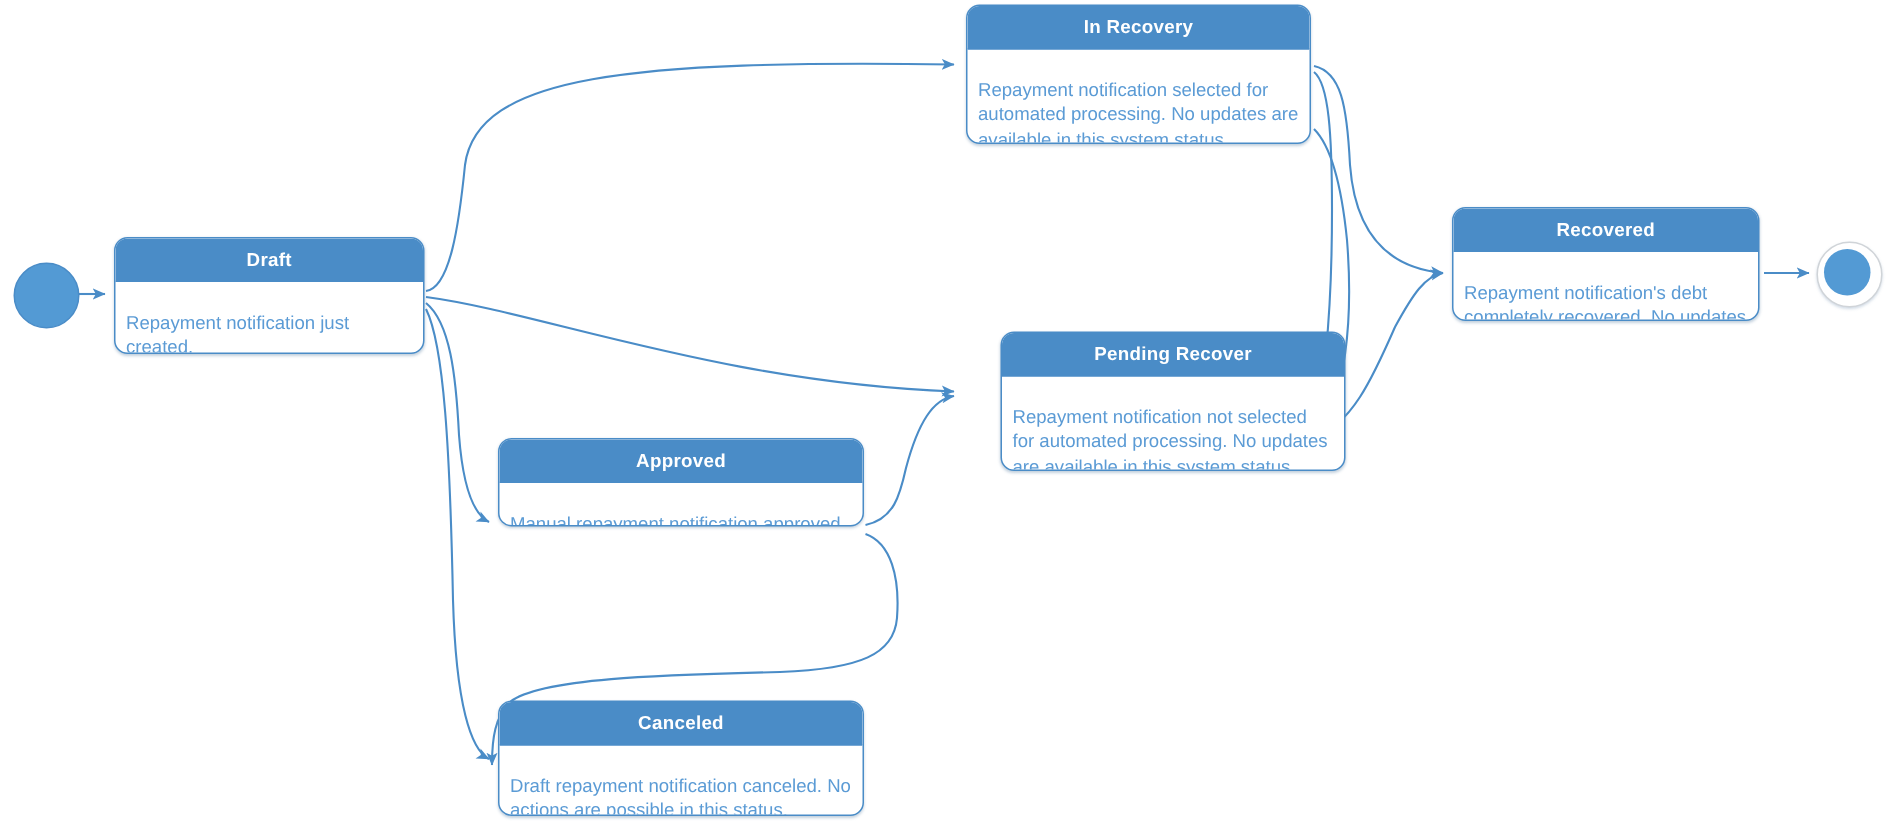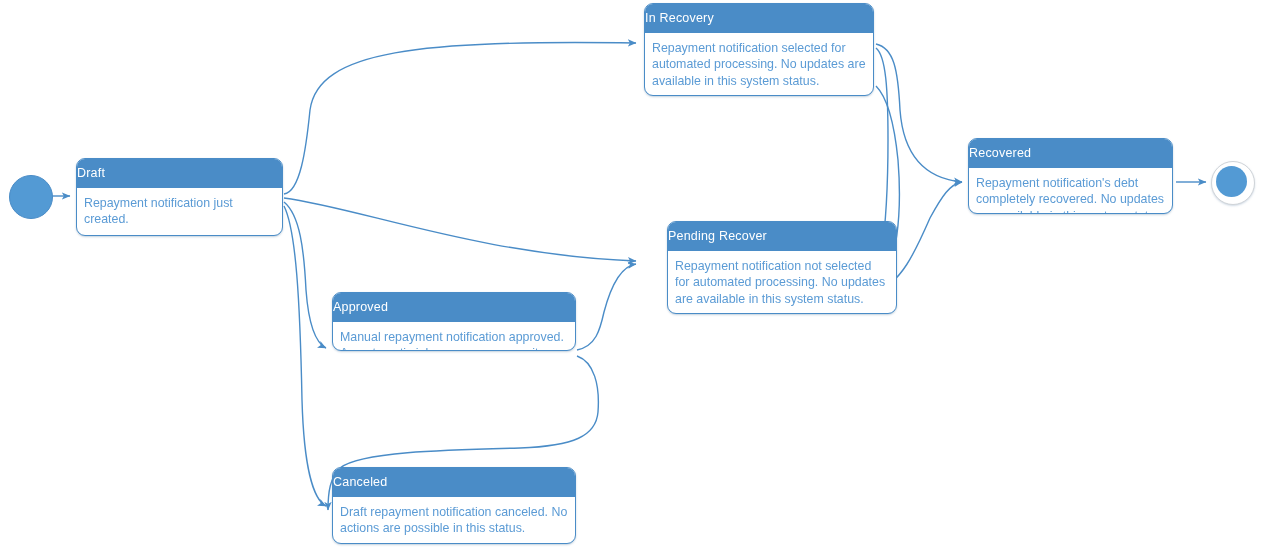--- a/index.html
+++ b/index.html
@@ -5,23 +5,23 @@
   html,body{margin:0;padding:0;background:#ffffff;}
   body{width:1263px;height:553px;overflow:hidden;
        font-family:"Liberation Sans","DejaVu Sans",sans-serif;}
   #canvas{position:relative;width:1263px;height:553px;background:#fff;}
   #edges{position:absolute;left:0;top:0;width:1263px;height:553px;}
 
   .state{position:absolute;box-sizing:border-box;border:1px solid #4a8cc7;
          border-radius:9px;background:#ffffff;overflow:hidden;
          box-shadow:0 1px 2px rgba(120,150,180,.45);}
   .state .hdr{height:28px;line-height:28px;background:#4a8cc7;color:#ffffff;
-              font-size:12.5px;font-weight:normal;text-align:left;
+              font-size:12.5px;font-weight:bold;text-align:center;
               letter-spacing:.2px;border-bottom:1px solid #4a8cc7;}
-  .state .body{padding:7px 7px 6px 7px;color:#5b9bd5;font-size:12.4px;
+  .state .body{padding:19px 7px 6px 7px;color:#5b9bd5;font-size:12.4px;
                line-height:16.4px;border-radius:15px;}
 
   .circ{position:absolute;border-radius:50%;}
   .start{background:#539ad4;border:1px solid #4a8cc7;}
   .endring{background:#ffffff;border:1.5px solid #d0d4d8;
            box-shadow:0 1px 2px rgba(120,150,180,.35);}
   .enddot{position:absolute;border-radius:50%;background:#539ad4;}
 </style>
 </head>
 <body>

